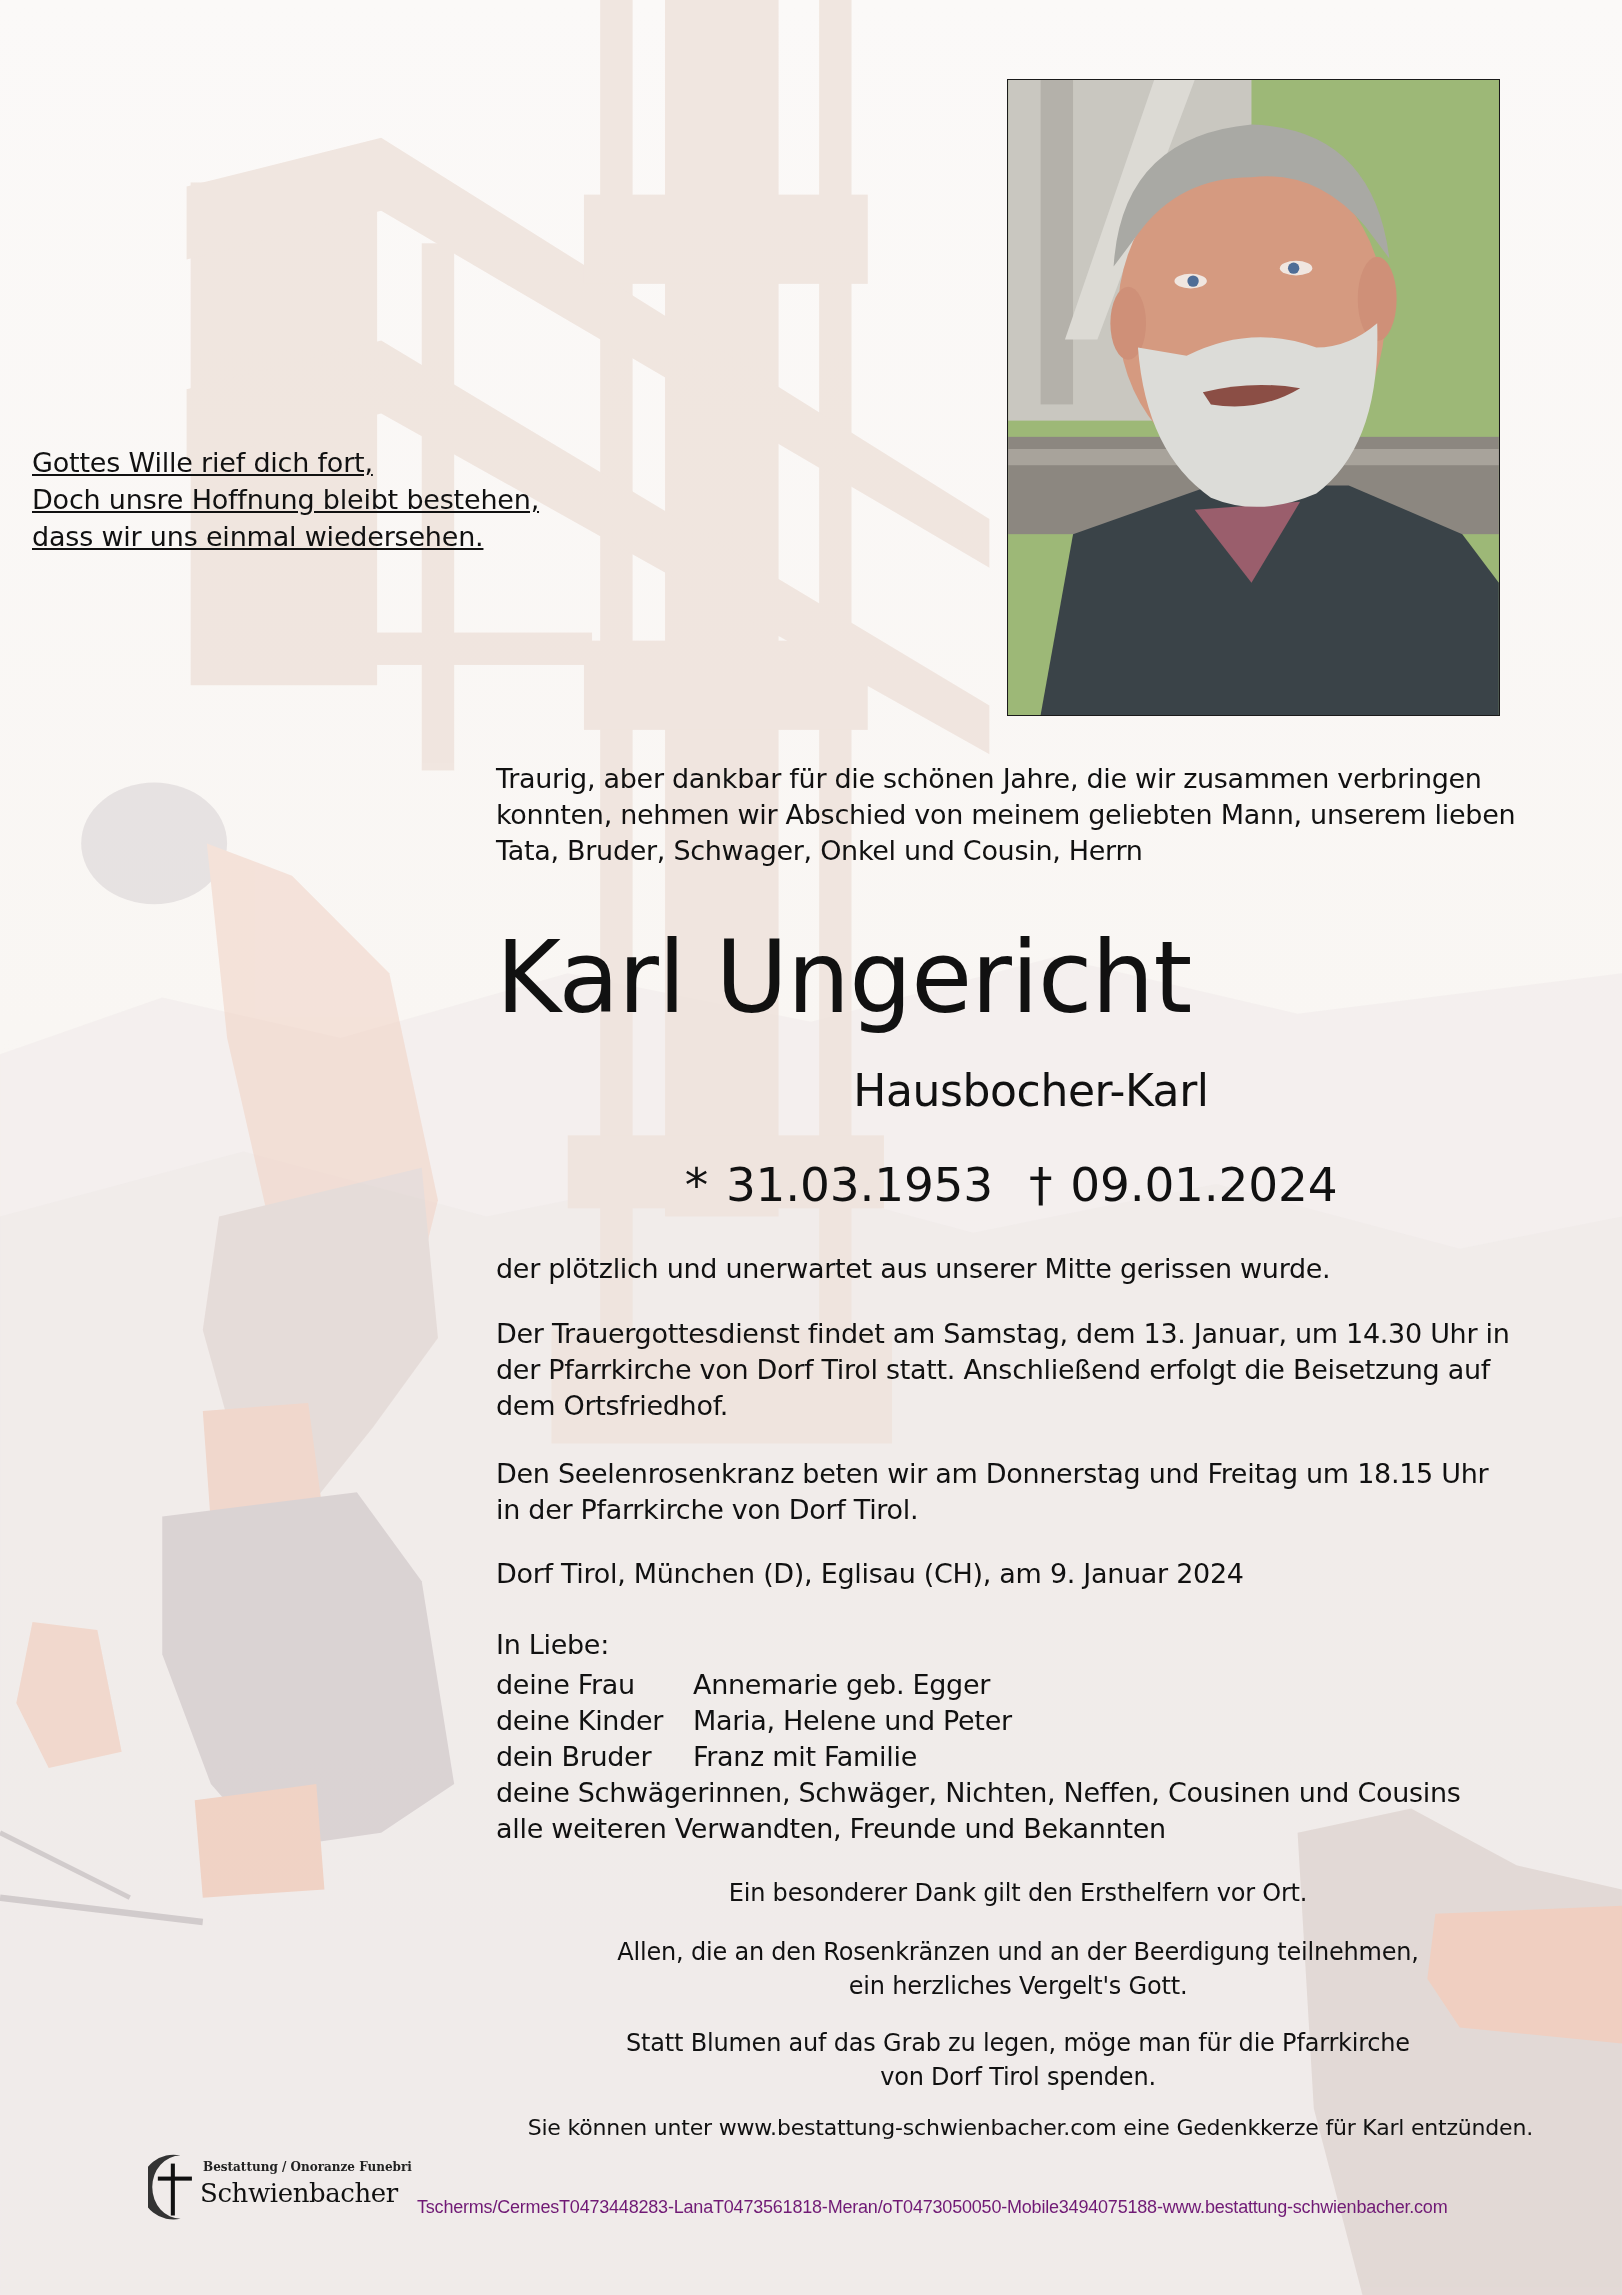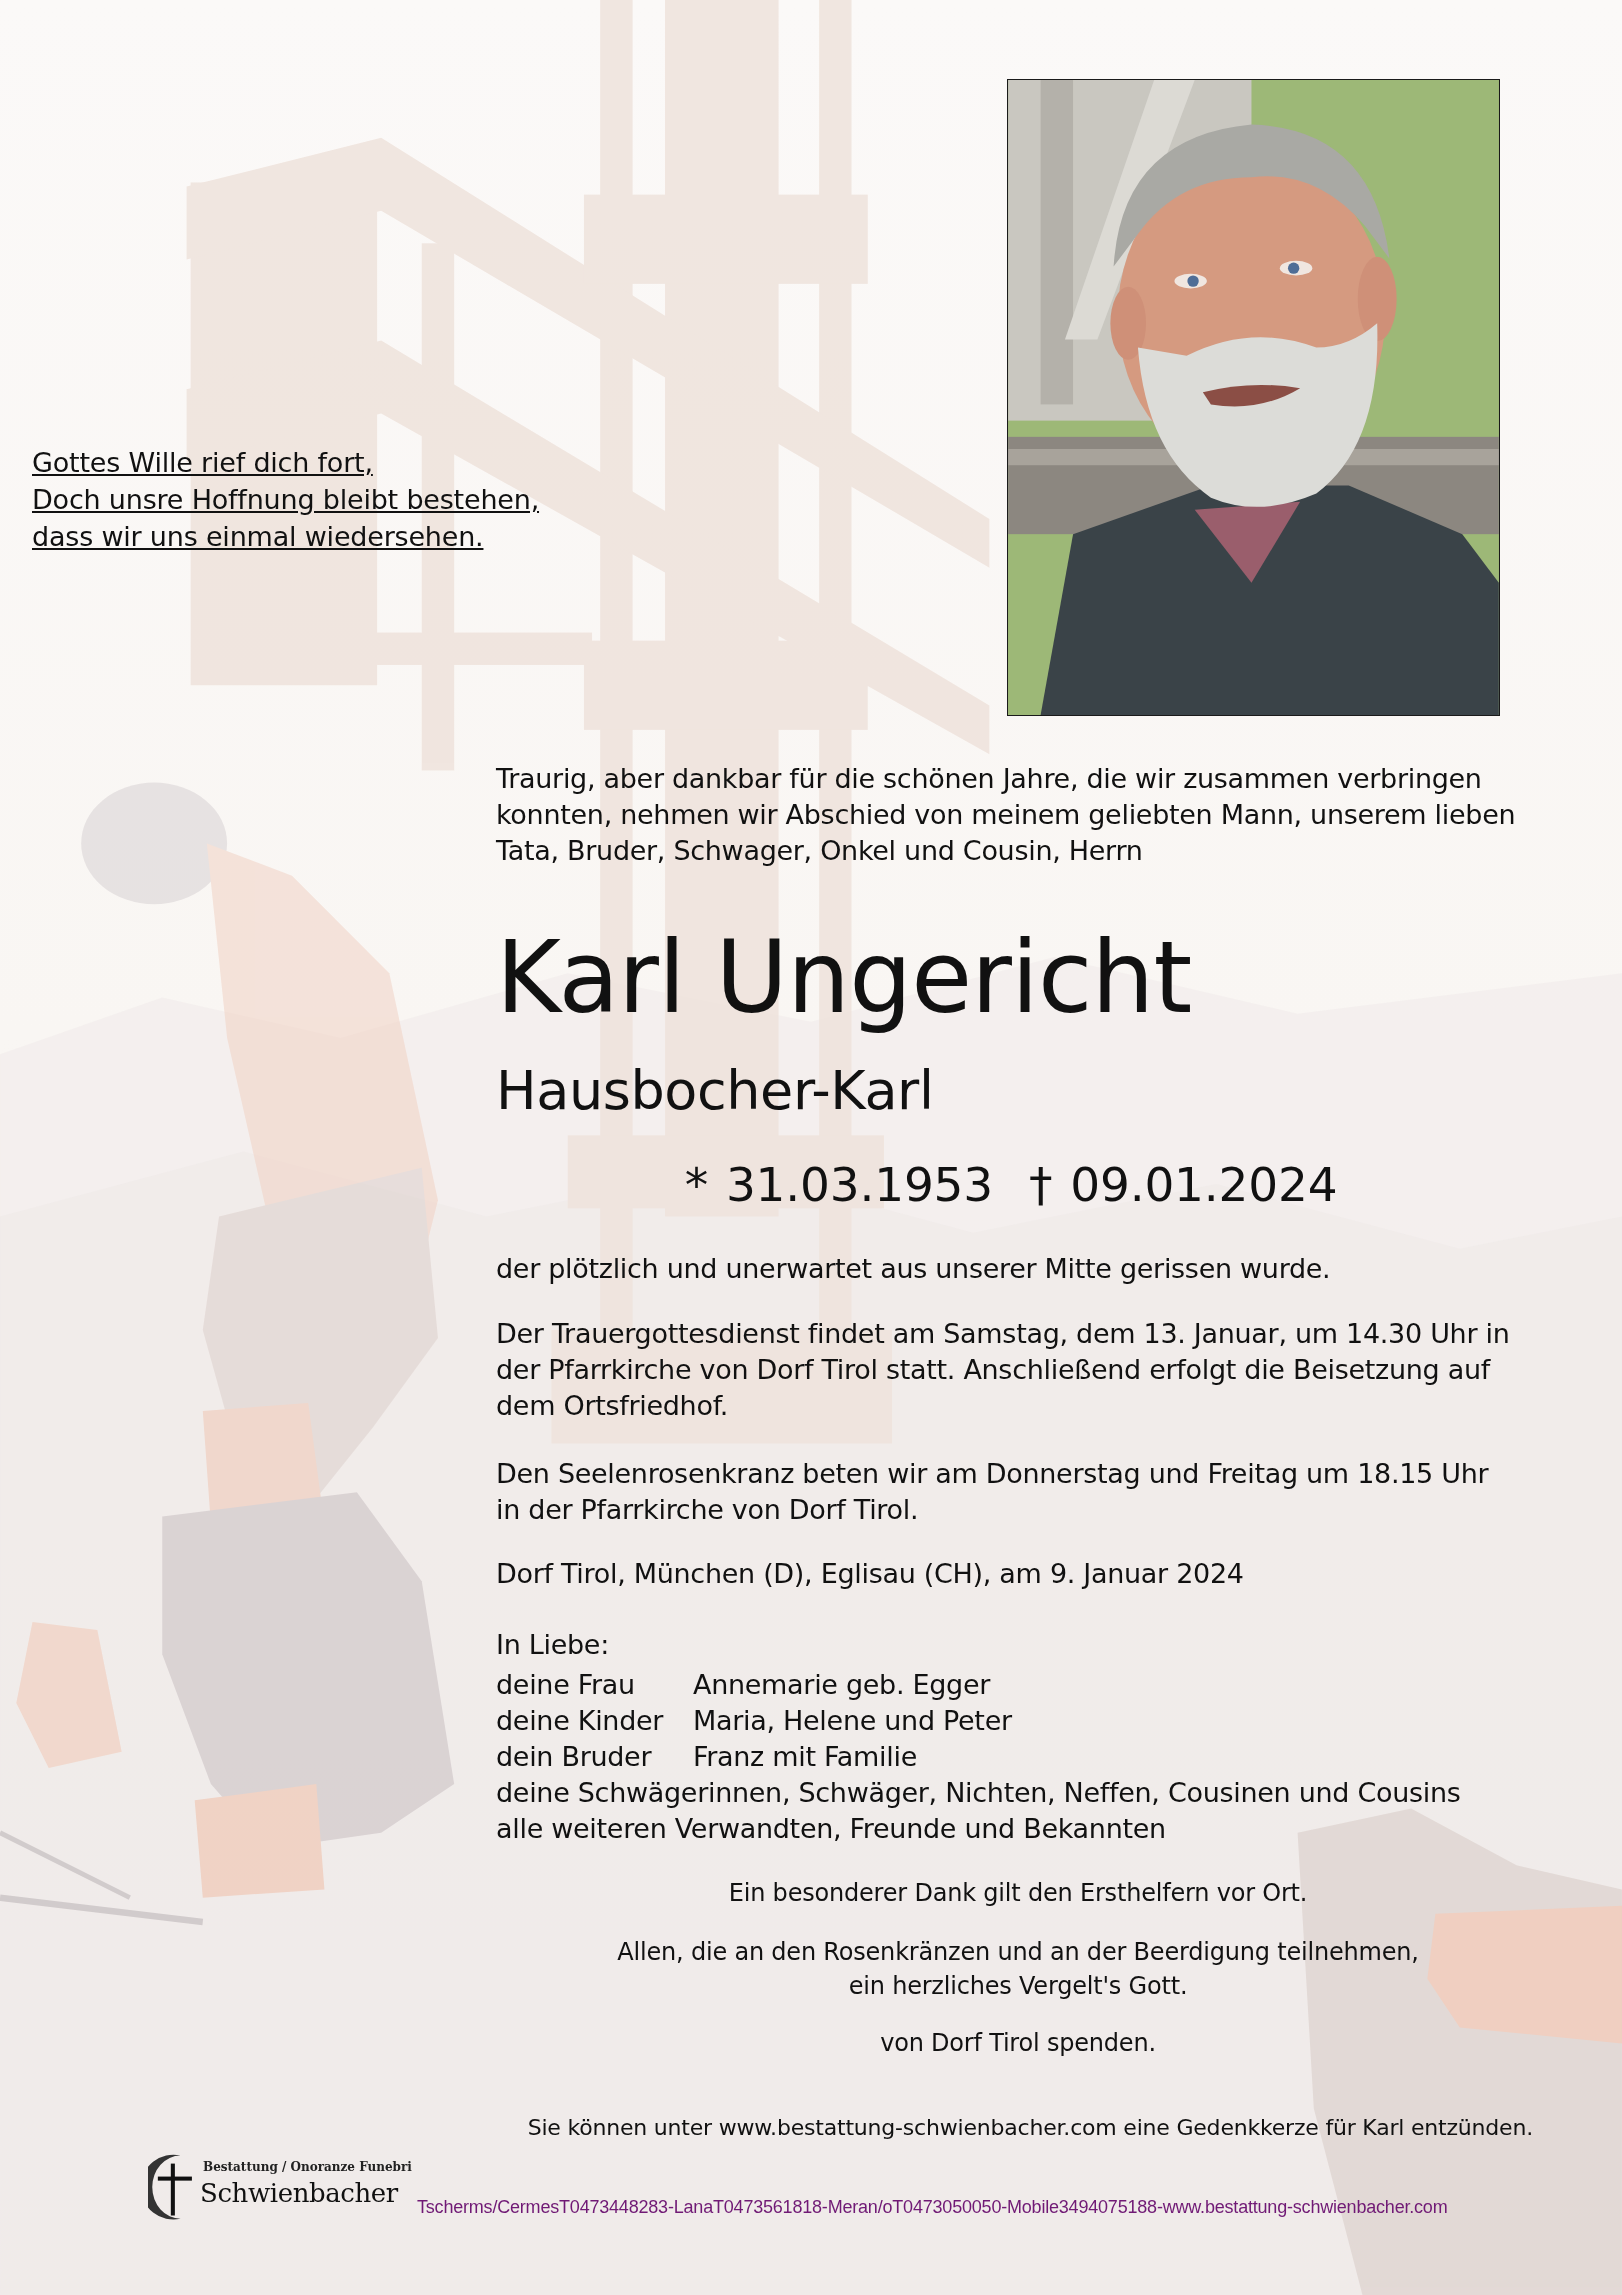--- a/index.html
+++ b/index.html
@@ -31,22 +31,22 @@
     left: 496px; top: 761px; width: 1030px;
     font-size: 27px; line-height: 36px; letter-spacing: -0.3px;
   }
   .intro div { white-space: nowrap; }
 
   .name {
     left: 496px; top: 917px; width: 1030px; text-align: left;
     font-size: 99px; line-height: 122px; letter-spacing: -0.8px;
   }
   .nickname {
-    left: 496px; top: 1054px; width: 1030px; text-align: left;
-    font-size: 54px; line-height: 73px; letter-spacing: -0.4px;
+    left: 516px; top: 1054px; width: 1030px; text-align: center;
+    font-size: 44px; line-height: 73px; letter-spacing: -0.4px;
   }
   .dates {
     left: 496px; top: 1152px; width: 1030px; text-align: center;
     font-size: 47px; line-height: 65px; letter-spacing: -0.2px;
     word-spacing: 3.2px;
   }
   .dates span { margin: 0 18px; }
 
   .body-text {
     left: 496px; width: 1046px;
@@ -215,20 +215,21 @@
 </div>
 
 <div class="layer centered" style="top:1876px;">
   <div>Ein besonderer Dank gilt den Ersthelfern vor Ort.</div>
 </div>
 <div class="layer centered" style="top:1935px;text-align:center;">
   <div>Allen, die an den Rosenkränzen und an der Beerdigung teilnehmen,</div>
   <div>ein herzliches Vergelt's Gott.</div>
 </div>
 <div class="layer centered" style="top:2026px;">
+  <div>Statt Blumen auf das Grab zu legen, möge man für die Pfarrkirche</div>
   <div>von Dorf Tirol spenden.</div>
 </div>
 
 <div class="layer candle">Sie können unter www.bestattung-schwienbacher.com eine Gedenkkerze für Karl entzünden.</div>
 
 <div class="layer logo">
   <svg width="57" height="73" viewBox="0 0 70 90">
     <path d="M40 8 A40 40 0 1 0 40 86 A34 38 0 1 1 40 8 Z" fill="#333"></path>
     <rect x="28" y="18" width="5" height="64" fill="#111"></rect>
     <rect x="12" y="34" width="42" height="5" fill="#111"></rect>

